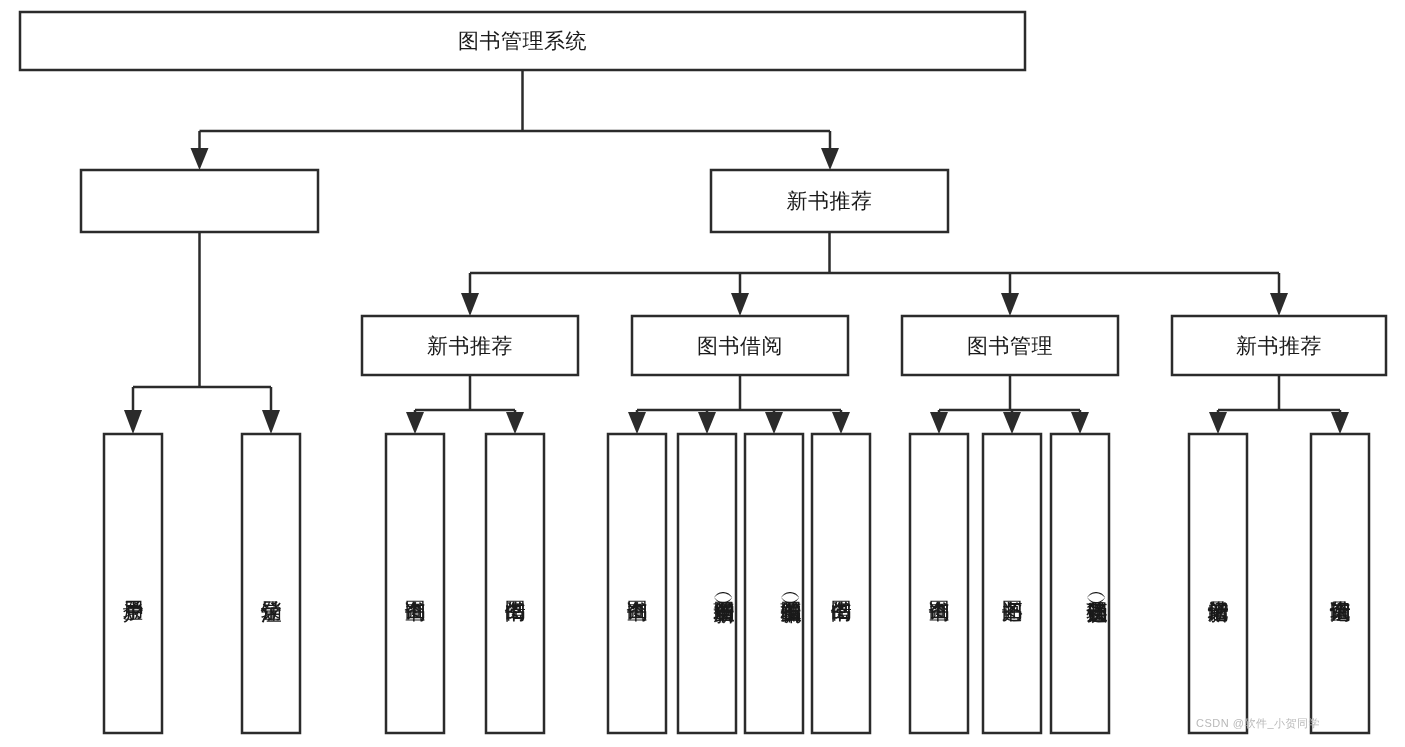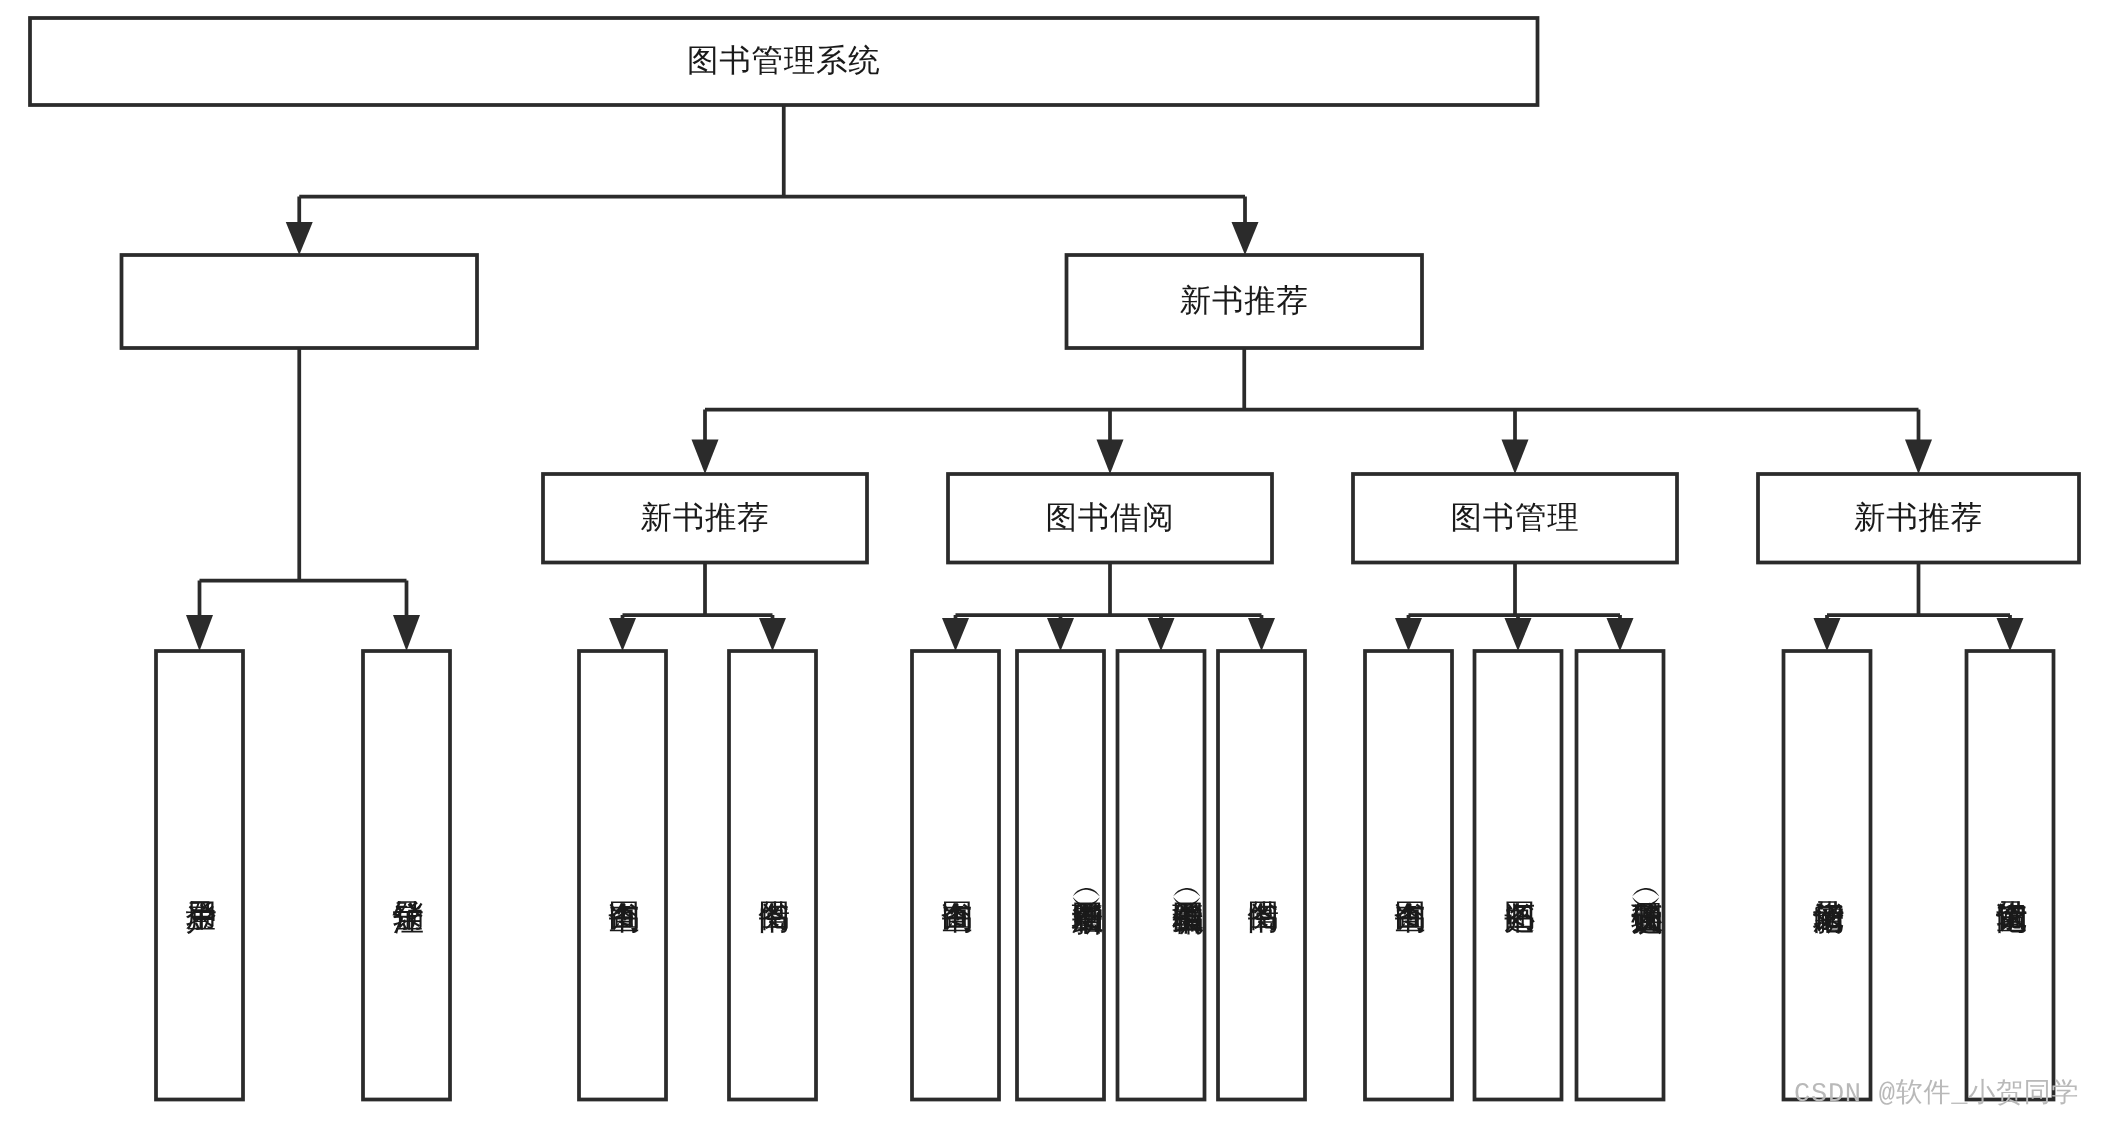--- a/index.html
+++ b/index.html
@@ -65,24 +65,23 @@
     writing-mode: vertical-rl;
     text-orientation: upright;
     pointer-events: none;
   }
   .node-label-v.center-v {
     align-items: center;
   }
   .watermark {
     position: absolute;
     color: #b9b9b9;
-    font-size: 18px;
+    font-size: 11px;
     white-space: nowrap;
     letter-spacing: 0.5px;
-    font-family: Liberation Mono, monospace;
   }
 </style>
 </head>
 <body>
 
 <div id="diagram-root">
 
   <svg id="diagram-svg" viewBox="0 0 1405 747" xmlns="http://www.w3.org/2000/svg">
 
     <g>

